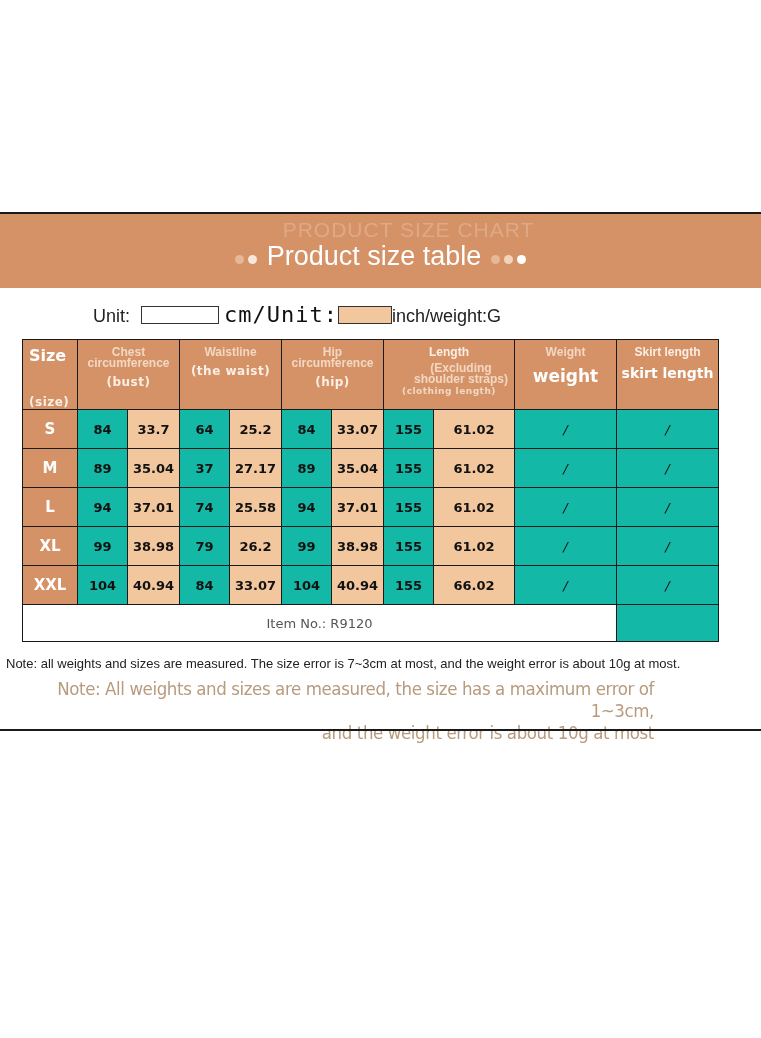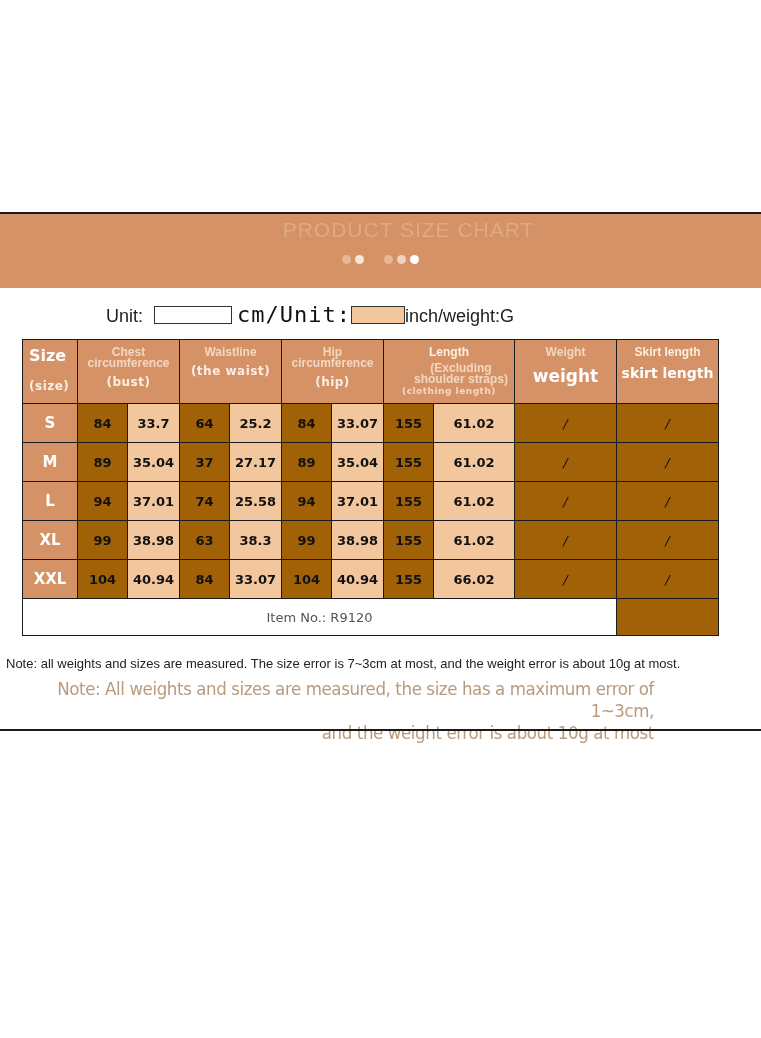--- a/index.html
+++ b/index.html
@@ -3,52 +3,52 @@
 <meta charset="utf-8">
 <style>
   html, body { margin: 0; padding: 0; background: #ffffff; }
   body { width: 761px; height: 1038px; position: relative; overflow: hidden; font-family: "Liberation Sans", sans-serif; }
   .topline { position: absolute; left: 0; top: 212px; width: 761px; height: 2px; background: #1a1a1a; }
   .banner { position: absolute; left: 0; top: 214px; width: 761px; height: 74px; background: #d49266; }
   .banner-sub { position: absolute; left: 0; width: 761px; top: 4px; text-align: center; font-family: Liberation Sans, sans-serif; font-size: 21px; letter-spacing: 1px; color: #e0a985; padding-left: 28px; }
   .banner-title { position: absolute; left: 0; width: 761px; top: 27px; text-align: center; font-size: 27px; color: #ffffff; }
   .dots { display: inline-block; vertical-align: middle; margin: 0 8px; }
   .dot { display: inline-block; width: 9px; height: 9px; border-radius: 50%; margin: 0 2px; vertical-align: middle; }
-  .unitline { position: absolute; top: 302px; left: 106px; font-size: 18px; color: #222; white-space: nowrap; }
+  .unitline { position: absolute; top: 302px; left: 93px; font-size: 18px; color: #222; white-space: nowrap; }
   .unitline .big { font-family: "DejaVu Sans Mono", monospace; font-size: 22px; color: #111; letter-spacing: 1px; }
   .swatch { display: inline-block; width: 76px; height: 16px; border: 1px solid #333; vertical-align: -2px; }
   .swatch.white { background: #fff; margin-left: 6px; }
   .swatch.peach { background: #f3c79e; width: 52px; margin-left: 0; }
   table.sz { position: absolute; left: 22px; top: 339px; border-collapse: collapse; table-layout: fixed; }
   table.sz td { border: 1.5px solid #1a1a1a; text-align: center; padding: 0; font-family: "DejaVu Sans", sans-serif; font-size: 13px; color: #111; font-weight: bold; }
   .hdr td { background: #d49266; color: #f4e2d2; height: 63px; vertical-align: top; font-weight: normal; }
   .hdr .h-top { font-family: "Liberation Sans", sans-serif; font-size: 12px; color: #f2d7c2; line-height: 11px; padding-top: 7px; }
   .hdr .h-bot { font-size: 12px; color: #fbeee3; margin-top: 6px; letter-spacing: 0.5px; }
   .hdr .h-big { font-size: 17px; color: #fff; font-weight: bold; margin-top: 8px; }
   .sizecell { background: #d49266; color: #fff !important; font-size: 15px !important; }
   .inch { background: #f3c79e; }
-  .cm { background: #a16207; }
+  .cm { background: #14b8a6; }
   tr.datarow td { height: 38px; }
   .slash { font-weight: normal !important; font-style: italic; }
   .item { font-family: Liberation Mono, monospace; font-weight: normal !important; color: #555 !important; font-size: 13px !important; height: 36px; }
   .note1 { position: absolute; top: 656px; left: 6px; font-size: 13px; color: #222; white-space: nowrap; }
   .note2 { position: absolute; top: 678px; left: 0; width: 654px; text-align: right; font-size: 18.5px; line-height: 22px; color: #b89a7d; font-family: "DejaVu Sans", sans-serif; font-stretch: condensed; letter-spacing: -0.4px; }
   .bottomline { position: absolute; left: 0; top: 729px; width: 761px; height: 1.5px; background: #1a1a1a; }
 </style>
 </head>
 <body>
 
 <div class="topline"></div>
 
 <div class="banner">
   <div class="banner-sub">PRODUCT SIZE CHART</div>
   <div class="banner-title">
     <span class="dots">
       <span class="dot" style="background:#e6b896"></span><span class="dot" style="background:#f7e7da"></span>
-    </span><span class="dots">
+    </span><span>Product size table</span><span class="dots">
       <span class="dot" style="background:#e6b896"></span><span class="dot" style="background:#f1d4be"></span><span class="dot" style="background:#ffffff"></span>
     </span>
   </div>
 </div>
 
 <div class="unitline">
   <span>Unit:</span>
   <span class="swatch white"></span>
   <span class="big">cm/Unit:</span><span class="swatch peach"></span><span>inch/weight:G</span>
 </div>
@@ -64,21 +64,21 @@
       <col style="width:52px">
       <col style="width:50px">
       <col style="width:81px">
       <col style="width:102px">
       <col style="width:102px">
   </colgroup>
   <tbody>
       <tr class="hdr">
     <td style="text-align:left;padding-left:6px;">
       <div class="h-big" style="margin-top:6px;font-size:16px;">Size</div>
-      <div class="h-bot" style="margin-top:14px;">(size)</div>
+      <div class="h-bot" style="margin-top:30px;">(size)</div>
     </td>
     <td colspan="2">
       <div class="h-top">Chest circumference</div>
       <div class="h-bot">(bust)</div>
     </td>
     <td colspan="2">
       <div class="h-top">Waistline</div>
       <div class="h-bot">(the waist)</div>
     </td>
     <td colspan="2">
@@ -136,22 +136,22 @@
     <td class="inch">37.01</td>
     <td class="cm">155</td>
     <td class="inch">61.02</td>
     <td class="cm slash">/</td>
     <td class="cm slash">/</td>
   </tr>
   <tr class="datarow">
     <td class="sizecell">XL</td>
     <td class="cm">99</td>
     <td class="inch">38.98</td>
-    <td class="cm">63</td>
-    <td class="inch">38.3</td>
+    <td class="cm">79</td>
+    <td class="inch">26.2</td>
     <td class="cm">99</td>
     <td class="inch">38.98</td>
     <td class="cm">155</td>
     <td class="inch">61.02</td>
     <td class="cm slash">/</td>
     <td class="cm slash">/</td>
   </tr>
   <tr class="datarow">
     <td class="sizecell">XXL</td>
     <td class="cm">104</td>

